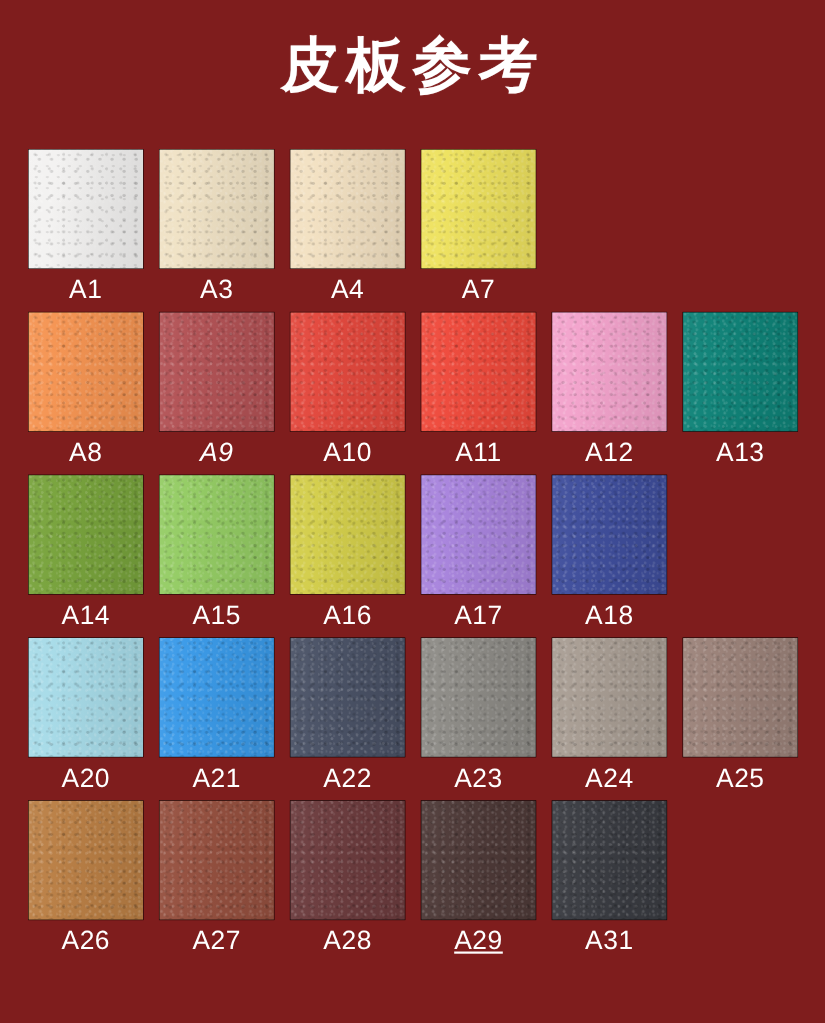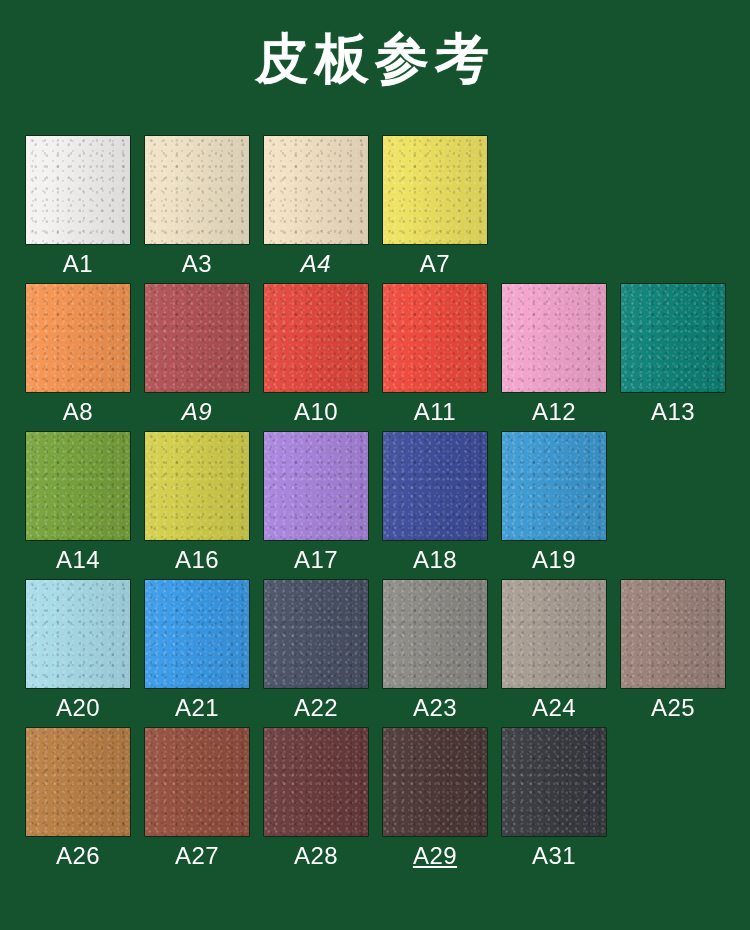--- a/index.html
+++ b/index.html
@@ -117,40 +117,40 @@
     font-weight: 400;
     line-height: 26px;
     letter-spacing: 0.5px;
     text-align: center;
     font-family: "Liberation Sans", "DejaVu Sans", sans-serif;
   }
 </style>
 </head>
 <body style="background: rgb(0, 0, 0);">
 
-<div id="page" style="background: #14532d;">
+<div id="page" style="background: #7f1d1d;">
 
   <div class="title-bar">
     <div class="title-text" style="color: rgb(255, 255, 255);">皮板参考</div>
   </div>
 
   <div class="swatch-grid">
 
     <div class="swatch-row">
       <div class="swatch-cell">
         <div class="swatch-chip" style="background-color: rgb(243, 242, 241);"></div>
         <div class="swatch-label" style="color: rgb(255, 255, 255);">A1</div>
       </div>
       <div class="swatch-cell">
         <div class="swatch-chip" style="background-color: rgb(240, 226, 197);"></div>
         <div class="swatch-label" style="color: rgb(255, 255, 255);">A3</div>
       </div>
       <div class="swatch-cell">
         <div class="swatch-chip" style="background-color: rgb(243, 225, 194);"></div>
-        <div class="swatch-label" style="color: rgb(255, 255, 255); font-style: italic;">A4</div>
+        <div class="swatch-label" style="color: rgb(255, 255, 255);">A4</div>
       </div>
       <div class="swatch-cell">
         <div class="swatch-chip" style="background-color: rgb(238, 226, 95);"></div>
         <div class="swatch-label" style="color: rgb(255, 255, 255);">A7</div>
       </div>
     </div>
 
     <div class="swatch-row">
       <div class="swatch-cell">
         <div class="swatch-chip" style="background-color: rgb(245, 148, 82);"></div>
@@ -177,35 +177,35 @@
         <div class="swatch-label" style="color: rgb(255, 255, 255);">A13</div>
       </div>
     </div>
 
     <div class="swatch-row">
       <div class="swatch-cell">
         <div class="swatch-chip" style="background-color: rgb(120, 163, 60);"></div>
         <div class="swatch-label" style="color: rgb(255, 255, 255);">A14</div>
       </div>
       <div class="swatch-cell">
+        <div class="swatch-chip" style="background-color: rgb(148, 204, 100);"></div>
+        <div class="swatch-label" style="color: rgb(255, 255, 255);">A15</div>
+      </div>
+      <div class="swatch-cell">
         <div class="swatch-chip" style="background-color: rgb(211, 206, 75);"></div>
         <div class="swatch-label" style="color: rgb(255, 255, 255);">A16</div>
       </div>
       <div class="swatch-cell">
         <div class="swatch-chip" style="background-color: rgb(168, 132, 221);"></div>
         <div class="swatch-label" style="color: rgb(255, 255, 255);">A17</div>
       </div>
       <div class="swatch-cell">
         <div class="swatch-chip" style="background-color: rgb(63, 78, 156);"></div>
         <div class="swatch-label" style="color: rgb(255, 255, 255);">A18</div>
       </div>
-      <div class="swatch-cell">
-        <div class="swatch-chip" style="background-color: rgb(61, 154, 211);"></div>
-        <div class="swatch-label" style="color: rgb(255, 255, 255);">A19</div>
-      </div>
     </div>
 
     <div class="swatch-row">
       <div class="swatch-cell">
         <div class="swatch-chip" style="background-color: rgb(167, 219, 232);"></div>
         <div class="swatch-label" style="color: rgb(255, 255, 255);">A20</div>
       </div>
       <div class="swatch-cell">
         <div class="swatch-chip" style="background-color: rgb(58, 154, 232);"></div>
         <div class="swatch-label" style="color: rgb(255, 255, 255);">A21</div>

